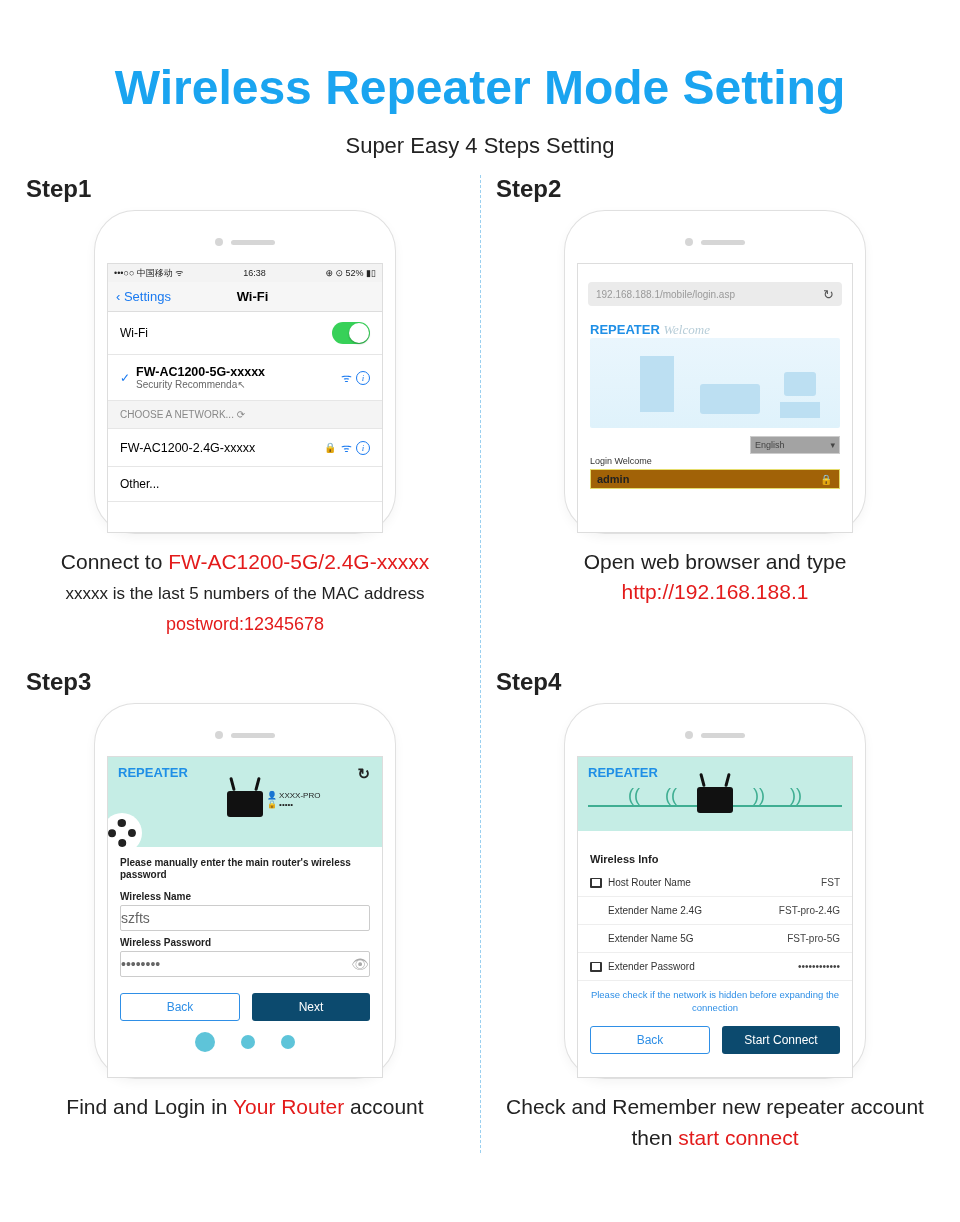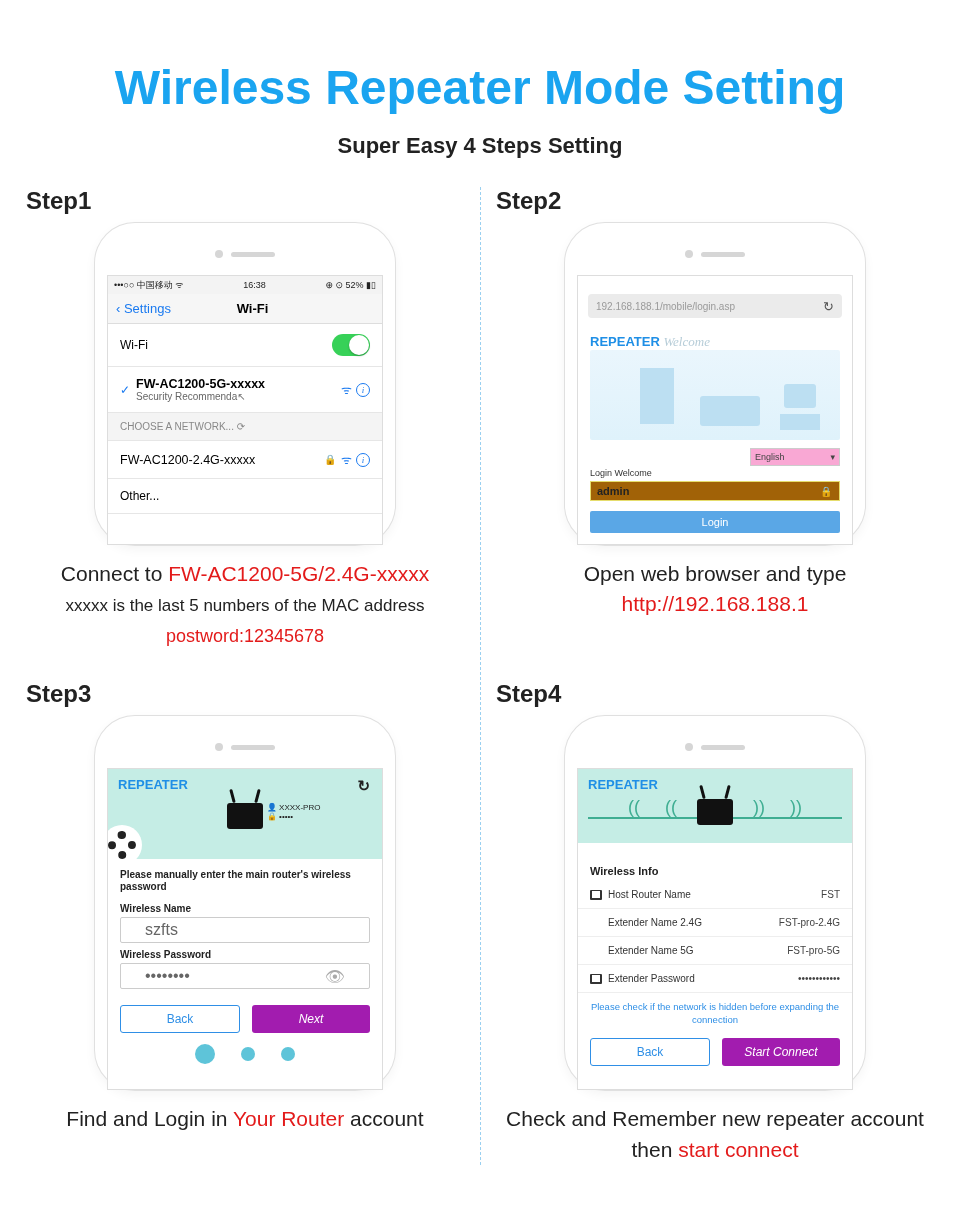--- a/index.html
+++ b/index.html
@@ -1,18 +1,18 @@
 <!DOCTYPE html>
 <html><head>
 <meta charset="utf-8">
 <style>
   * { margin:0; padding:0; box-sizing:border-box; font-family: Arial, Helvetica, sans-serif; }
   body { width:960px; background:#fff; padding:30px 20px; }
   .title { text-align:center; font-size:48px; font-weight:700; color:#1aa4f0; margin-top:30px; }
-  .subtitle { text-align:center; font-size:22px; color:#222; margin-top:18px; margin-bottom:28px;font-weight:bold; }
+  .subtitle { text-align:center; font-size:22px; color:#222; margin-top:18px; margin-bottom:16px; }
   .grid { display:grid; grid-template-columns:1fr 1fr; column-gap:20px; row-gap:30px; position:relative; }
   .divider-v { position:absolute; left:50%; top:0; bottom:0; border-left:1px dashed #9ad0f0; }
   .step-label { font-size:24px; font-weight:700; color:#222; margin-bottom:8px; margin-left:6px; }
   .phone { width:300px; height:auto; margin:0 auto; background:#fff; border-radius:40px; padding:10px 12px 0 12px; box-shadow:0 0 0 1px #e0e0e0, 0 4px 12px rgba(0,0,0,.05); }
   .phone-top { height:42px; display:flex; align-items:center; justify-content:center; gap:8px; }
   .speaker { width:44px; height:5px; background:#d6d6d6; border-radius:3px; }
   .camera { width:8px; height:8px; background:#d6d6d6; border-radius:50%; }
   .screen { background:#fff; border:1px solid #ddd; position:relative; overflow:hidden; }
   .caption { text-align:center; font-size:21px; color:#222; margin-top:14px; line-height:1.45; }
   .caption .red { color:#e31b1b; }
@@ -38,43 +38,43 @@
 
   
   .s2 { height:270px; font-size:11px;}
   .urlbar { margin:18px 10px 10px; height:24px; background:#ebebeb; border-radius:4px; display:flex; align-items:center; padding:0 8px; color:#9a9a9a; font-size:10px;}
   .urlbar .reload { margin-left:auto; font-size:13px; color:#555;}
   .rep-head { padding:6px 12px 0; color:#1f8fe6; font-weight:700; font-size:13px;}
   .rep-head .welc { color:#b7cdd8; font-weight:400; font-family:serif; font-style:italic;}
   .illus { height:90px; background:linear-gradient(#eaf6fd,#dff2fb); margin:0 12px; border-radius:2px; position:relative; overflow:hidden;}
   .illus .blk { position:absolute; background:#bcdff2; }
   .lang-row { display:flex; justify-content:flex-end; margin:8px 12px 2px;}
-  .lang-sel { width:90px; height:18px; font-size:9px; border:1px solid #ccc; background:#f9a8d4; padding:0 4px; display:flex; align-items:center; justify-content:space-between; color:#444;}
+  .lang-sel { width:90px; height:18px; font-size:9px; border:1px solid #ccc; background:#a3a3a3; padding:0 4px; display:flex; align-items:center; justify-content:space-between; color:#444;}
   .lp-lbl { font-size:9px; color:#333; margin:0 12px;}
   .lp-inp { margin:3px 12px 0; height:20px; background:#a16207; border:1px solid #e6dd6c; display:flex; align-items:center; padding:0 6px; font-size:11px; font-weight:700; color:#222;}
   .lp-inp .lock2{ margin-left:auto; font-size:10px;}
   .login-btn { margin:10px 12px 0; height:22px; background:#5aa7e6; color:#fff; font-size:11px; display:flex; align-items:center; justify-content:center; border-radius:2px;}
 
   
   .s3 { height:322px; font-size:11px;}
   .s3-head { background:#c5ede5; height:90px; padding:8px 10px; color:#1f8fe6; font-weight:700; font-size:13px; position:relative;}
   .router-ico { width:36px; height:26px; background:#111; border-radius:3px; position:absolute; left:50%; top:34px; transform:translateX(-50%);}
   .router-ico::before,.router-ico::after{content:"";position:absolute;top:-14px;width:3px;height:14px;background:#111;border-radius:2px;}
   .router-ico::before{left:4px; transform:rotate(-15deg);} .router-ico::after{right:4px; transform:rotate(15deg);}
   .r-info { position:absolute; left:58%; top:34px; font-size:8px; color:#222; font-weight:400;}
   .gear { position:absolute; left:-6px; bottom:-6px; width:40px; height:40px; background:#fff; border-radius:50%; }
   .gear::after{content:"";position:absolute;inset:6px;border:8px dotted #222;border-radius:50%;}
   .s3 .note { font-size:10px; color:#222; font-weight:700; padding:10px 12px 4px; line-height:1.2;}
   .s3 .flbl { font-size:10px; font-weight:700; color:#222; margin:6px 12px 3px;}
-  .s3 .finp { margin:0 12px; height:26px; border:1px solid #ccc; border-radius:2px; background:#fff; padding:0 24px; font-size:16px; color:#666; display:flex; align-items:center;}
+  .s3 .finp { margin:0 12px; height:26px; border:1px solid #ccc; border-radius:2px; background:#fff; padding:0 0; font-size:14px; color:#666; display:flex; align-items:center;}
   .s3 .eye { margin-left:auto; color:#aaa;}
   .btnrow { display:flex; gap:12px; margin:16px 12px 0;border-radius:11px;}
   .btn { flex:1; height:28px; border-radius:3px; display:flex; align-items:center; justify-content:center; font-size:12px;}
   .btn.ol { background:#fff; border:1px solid #2f8fe6; color:#2f8fe6;}
-  .btn.fi { background:#a21caf; color:#fff;font-style:italic;}
+  .btn.fi { background:#0c4a6e; color:#fff;}
   .prog { display:flex; gap:26px; justify-content:center; margin-top:14px;}
   .prog .dot{width:14px;height:14px;border-radius:50%;background:#5ec4d9;}
   .prog .dot.cur{width:20px;height:20px;margin-top:-3px;}
 
   
   .s4 { height:322px; font-size:10px;}
   .s4-head { background:#c5ede5; height:74px; padding:8px 10px; color:#1f8fe6; font-weight:700; font-size:13px; position:relative;}
   .s4-head .line{position:absolute;height:2px;background:#3fae92;left:10px;right:10px;top:48px;}
   .s4-head .router-ico{top:30px;}
   .waves{position:absolute;top:28px;font-size:18px;color:#3fae92;font-weight:400;}
@@ -174,21 +174,20 @@
           <div class="lang-sel">
             <span>English</span>
               <span>▾</span>
           </div>
         </div>
         <div class="lp-lbl">Login Welcome</div>
         <div class="lp-inp">
           <span>admin</span>
             <span class="lock2">🔒</span>
         </div>
-        <div class="login-btn">Login</div>
       </div>
     </div>
     <div class="caption">
       <span>Open web browser and type</span><br>
       <span class="red">http://192.168.188.1</span>
     </div>
   </div>
 
   <div>
     <div class="step-label">Step3</div>

